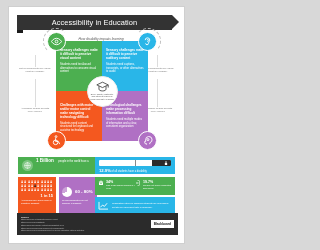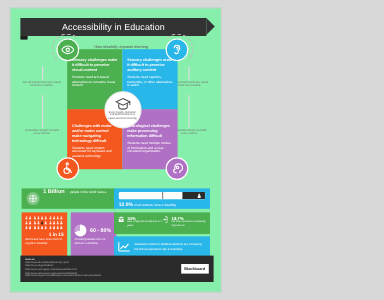--- a/index.html
+++ b/index.html
@@ -6,21 +6,21 @@
   html, body {
     width: 193px; height: 250px;
     background: #d8d8d8;
     font-family: "Liberation Sans", sans-serif;
     overflow: hidden;
   }
   .page {
     position: absolute;
     left: 8px; top: 6px;
     width: 177px; height: 238px;
-    background: #86efac;
+    background: #ffffff;
     border: 1px solid #cfcfcf;
     overflow: hidden;
   }
 
   
   .ribbon-wrap {
     position: absolute; left: 8px; top: 8px;
     width: 161px; height: 17px;
   }
   .ribbon {

